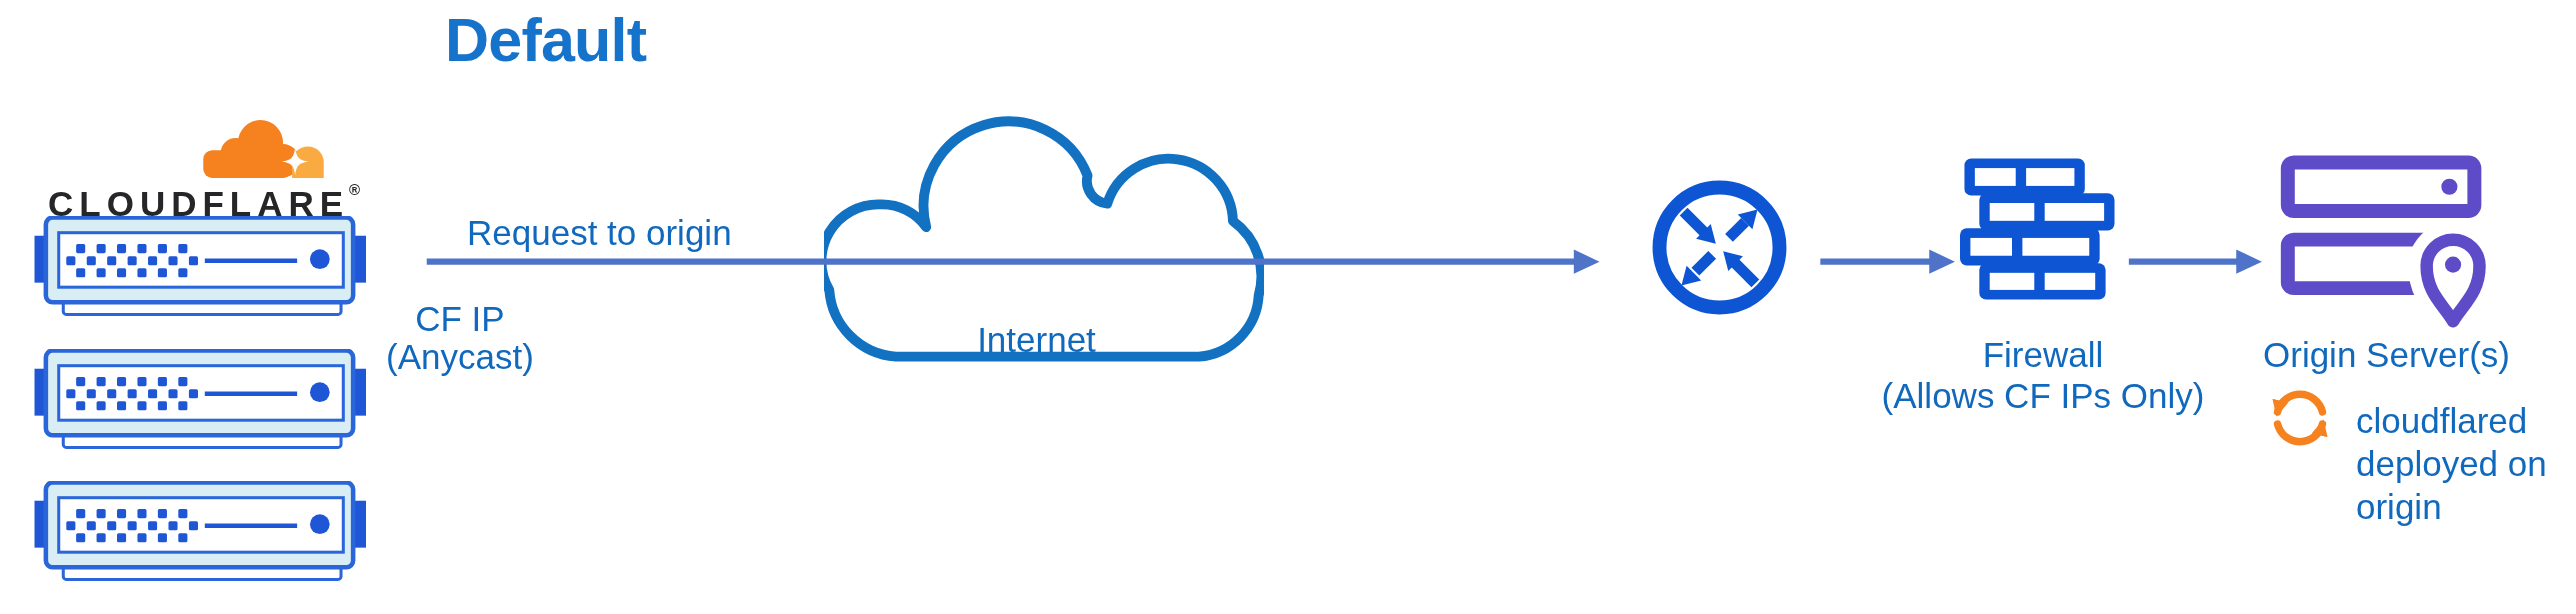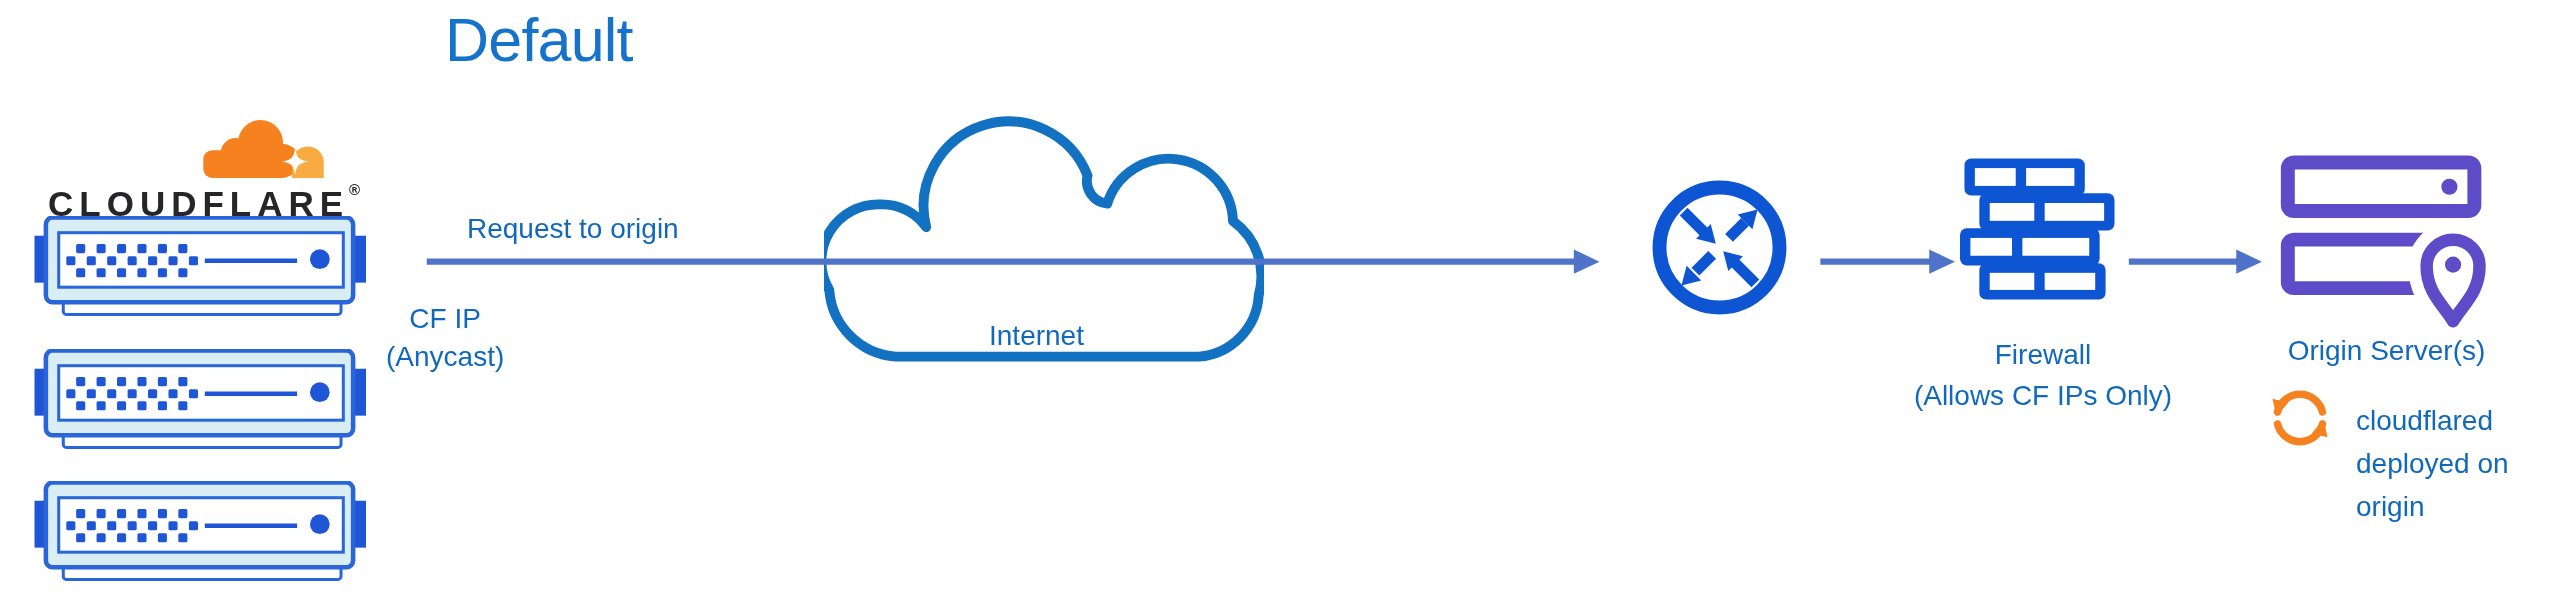--- a/index.html
+++ b/index.html
@@ -14,22 +14,22 @@
     --origin-purple:#5e4bc8;
     --cf-orange:#f6821f;
     --cf-orange-light:#f9ab41;
     --brand-black:#262629;
   }
   *{margin:0;padding:0;box-sizing:border-box;}
   html,body{background:#fff;}
   body{font-family:"Liberation Sans","DejaVu Sans",sans-serif;}
   .canvas{position:relative;width:2576px;height:614px;background:#ffffff;overflow:hidden;}
   .abs{position:absolute;}
-  .diagram-title{font-size:61px;font-weight:400;color:var(--title-blue);letter-spacing:-0.8px;}
-  .lbl{font-size:28px;color:var(--label-blue);white-space:nowrap;}
+  .diagram-title{font-size:61px;font-weight:700;color:var(--title-blue);letter-spacing:-0.8px;}
+  .lbl{font-size:35px;color:var(--label-blue);white-space:nowrap;}
   .lbl.center{text-align:center;white-space:normal;}
   .brand-text{font-size:35px;font-weight:800;letter-spacing:6px;color:var(--brand-black);white-space:nowrap;}
   .brand-reg{font-size:15px;font-weight:700;vertical-align:21px;letter-spacing:0;}
   svg{display:block;}
 </style>
 </head>
 <body>
 
 <div class="canvas">
 

